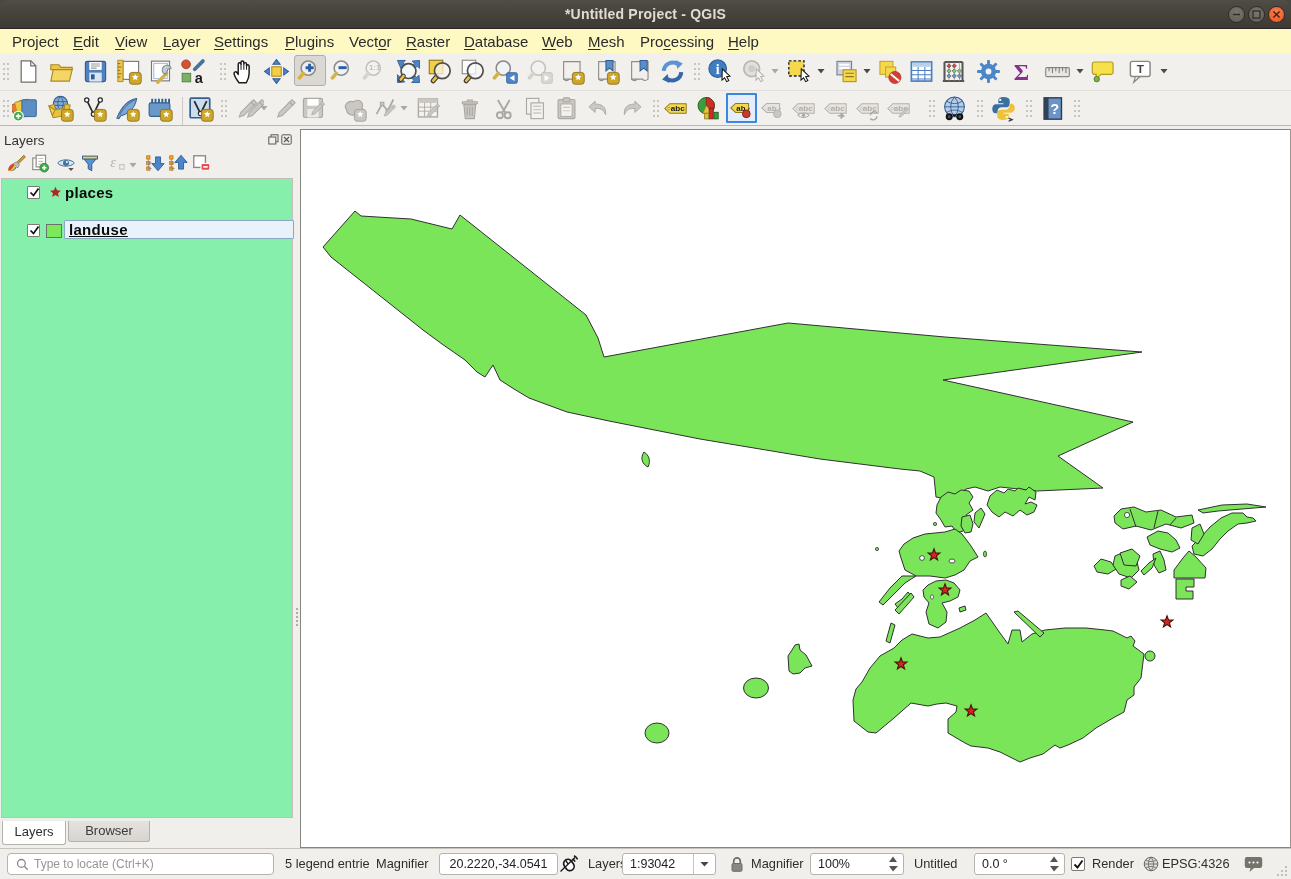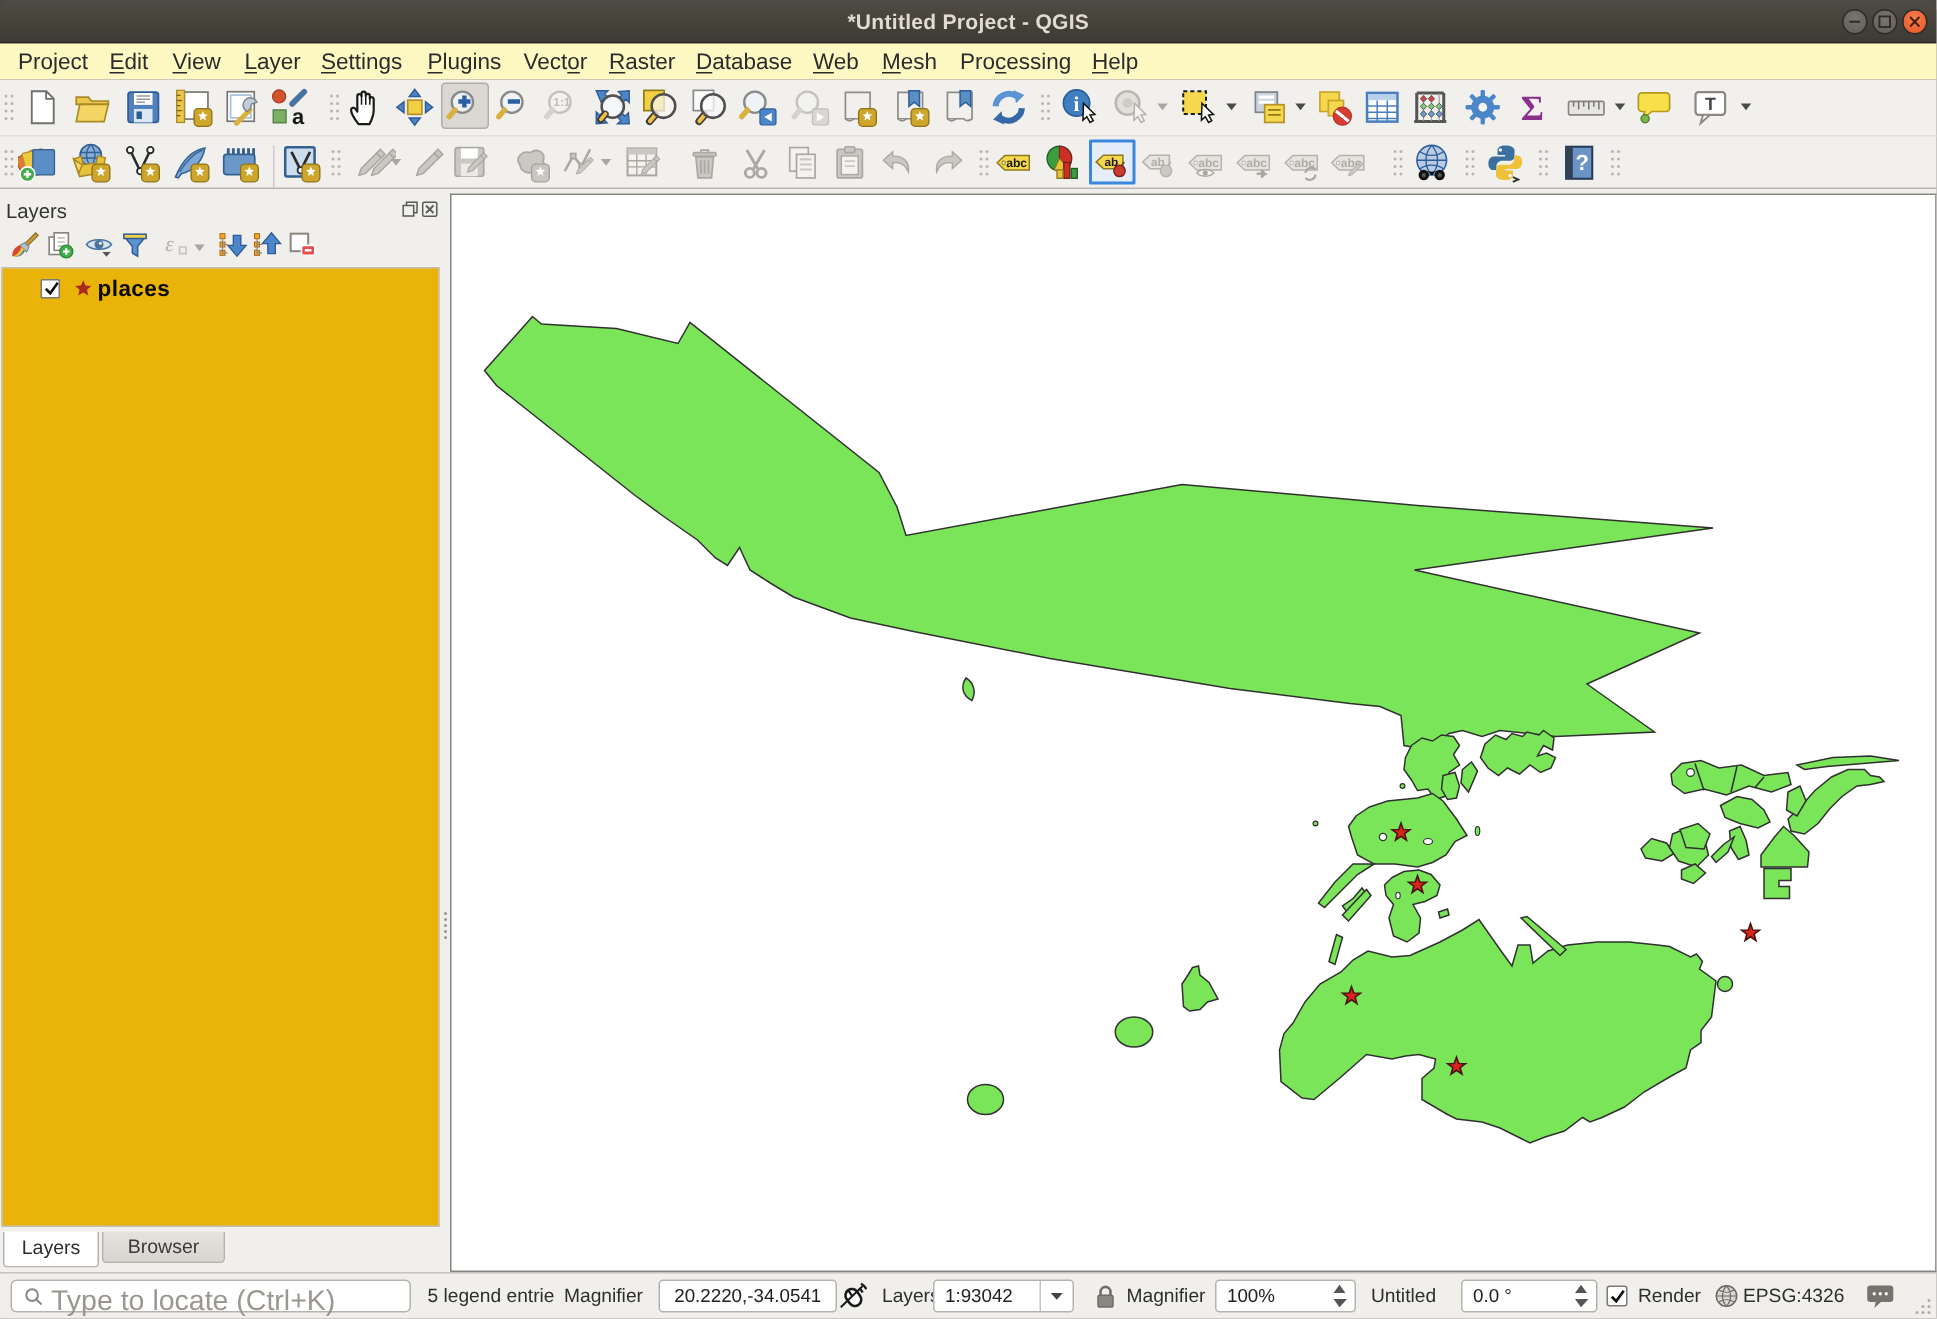--- a/index.html
+++ b/index.html
@@ -10,21 +10,21 @@
 #menubar{position:absolute;left:0;top:29px;width:1291px;height:24px;background:#fef9c3}
 .mi{position:absolute;top:3.5px;font-size:15px;color:#2b2b2b}
 .mi u{text-decoration:underline;text-underline-offset:2px}
 #tb{position:absolute;left:0;top:53px;width:1291px;height:73px;background:#f2f0ed;border-bottom:1px solid #b9b5b0}
 #tbsep{position:absolute;left:0;top:37px;width:1291px;height:1px;background:#e2dfda}
 .vsep{position:absolute;width:1px;background:#cdc9c4}
 #main{position:absolute;left:0;top:126px;width:1291px;height:722px;background:#f1efec}
 #panel{position:absolute;left:0;top:0;width:294px;height:722px}
 #ptitle{position:absolute;left:4px;top:7px;font-size:13.5px;color:#333}
 .pbtn{position:absolute;top:8px;width:11px;height:11px}
-#tree{position:absolute;left:1px;top:52px;width:292px;height:640px;background:#eab308;border:1px solid #c2beb9}
+#tree{position:absolute;left:1px;top:52px;width:292px;height:640px;background:#86efac;border:1px solid #c2beb9}
 .row{position:absolute;left:0;width:290px;height:19px}
 .cb{position:absolute;left:25px;top:3px;width:13px;height:13px;background:#fff;border:1px solid #7d7975;border-radius:1px}
 .lname{position:absolute;left:63px;top:1px;font-size:15px;font-weight:bold;color:#0a0a0a;letter-spacing:0.3px}
 #landuse-edit{position:absolute;left:62px;top:0px;width:230px;height:19px;background:#e9f2fb;border:1px solid #88a8c3;border-radius:1px}
 #tabs{position:absolute;left:0;top:694px;width:294px;height:28px}
 .tab{position:absolute;font-size:13px}
 #statusbar{position:absolute;left:0;top:848px;width:1291px;height:31px;background:#f1efec;border-top:1px solid #c6c2bd}
 .sbtext{position:absolute;top:7px;font-size:12.8px;color:#2e2e2e}
 .sbfield{position:absolute;top:4px;height:22px;background:#fff;border:1px solid #b6b2ad;border-radius:3px;font-size:12.5px;color:#222}
 #map{position:absolute;left:300px;top:3px;width:991px;height:719px;background:#fff;border:1px solid #858580;border-right:1px solid #9a9691}
@@ -630,20 +630,30 @@
           <div class="row" style="top:4px">
             <div class="cb">
               <svg style="position:absolute;left:1px;top:0px" width="11" height="11" viewBox="0 0 11 11">
                 <path d="M1.5 5.5l3 3 5-7" fill="none" stroke="#111" stroke-width="1.7"></path>
               </svg>
             </div>
             <svg style="position:absolute;left:47px;top:3px" width="13" height="13" viewBox="0 0 13 13">
               <path d="M6.5 0.8l1.55 3.55 3.85.33-2.92 2.54.88 3.76L6.5 9l-3.36 1.98.88-3.76L1.1 4.68l3.85-.33z" fill="#a82a22"></path>
             </svg>
             <span class="lname">places</span>
+          </div>
+          <div class="row" style="top:41px">
+            <div id="landuse-edit"></div>
+            <div class="cb" style="top:4px">
+              <svg style="position:absolute;left:1px;top:0px" width="11" height="11" viewBox="0 0 11 11">
+                <path d="M1.5 5.5l3 3 5-7" fill="none" stroke="#111" stroke-width="1.7"></path>
+              </svg>
+            </div>
+            <div style="position:absolute;left:44px;top:3.5px;width:16px;height:14px;background:#7ce85c;border:1px solid #6e6e6e"></div>
+            <span class="lname" style="left:67px;top:1px;text-decoration:underline">landuse</span>
           </div>
         </div>
         <div id="tabs" style="top:695px">
           <div class="tab" style="left:2px;top:0px;width:64px;height:24px;background:#fff;border:1px solid #b5b1ac;border-top:none;border-radius:0 0 3px 3px;text-align:center;padding-top:3px;color:#2e2e2e">Layers</div>
           <div class="tab" style="left:68px;top:0px;width:82px;height:21px;background:linear-gradient(180deg,#e6e3df,#d8d5d0);border:1px solid #b5b1ac;border-top:none;border-radius:0 0 3px 3px;text-align:center;padding-top:2px;color:#3a3a3a">Browser</div>
         </div>
       </div>
       <svg class="ic" style="left:295px;top:481px;width:4px;height:22px" viewBox="0 0 4 22">
         <circle cx="2" cy="2" r="1" fill="#9a9690"></circle>
         <circle cx="2" cy="6" r="1" fill="#9a9690"></circle>
@@ -702,21 +712,21 @@
           <polygon points="971.0,704.8 972.5,709.0 976.9,709.1 973.4,711.8 974.6,716.0 971.0,713.5 967.4,716.0 968.6,711.8 965.1,709.1 969.5,709.0" fill="#dc231c" stroke="#4a1410" stroke-width="1.1"></polygon>
         </svg>
       </div>
     </div>
     <div id="statusbar">
       <div style="position:absolute;left:7px;top:4px;width:267px;height:22px;background:#fff;border:1px solid #b6b2ad;border-radius:4px">
         <svg style="position:absolute;left:8px;top:4px" width="13" height="13" viewBox="0 0 13 13">
           <circle cx="5.4" cy="5.4" r="3.9" fill="none" stroke="#8a8680" stroke-width="1.3"></circle>
           <path d="M8.3 8.3l3.4 3.4" stroke="#8a8680" stroke-width="1.3"></path>
         </svg>
-        <span style="position:absolute;left:26px;top:3px;font-size:19px;color:#9a9690">Type to locate (Ctrl+K)</span>
+        <span style="position:absolute;left:26px;top:3px;font-size:12px;color:#9a9690">Type to locate (Ctrl+K)</span>
       </div>
       <span class="sbtext" style="left:285px">5 legend entrie</span>
       <span class="sbtext" style="left:376px">Magnifier</span>
       <div class="sbfield" style="left:439px;width:119px;text-align:center;padding-top:3px">20.2220,-34.0541</div>
       <svg class="ic" style="left:559px;top:4px;width:19px;height:21px" viewBox="0 0 19 21">
         <g transform="rotate(-35 9 12)">
           <rect x="5.5" y="6.5" width="8.5" height="12" rx="4.2" fill="#fff" stroke="#1a1a1a" stroke-width="1.7"></rect>
           <path d="M9.7 6.5v5" stroke="#1a1a1a" stroke-width="1.5"></path>
         </g>
         <path d="M13.5 6a5 5 0 0 1 2.6 2.6M15 2.8a8.5 8.5 0 0 1 3.6 3.6" fill="none" stroke="#1a1a1a" stroke-width="1.6"></path>

